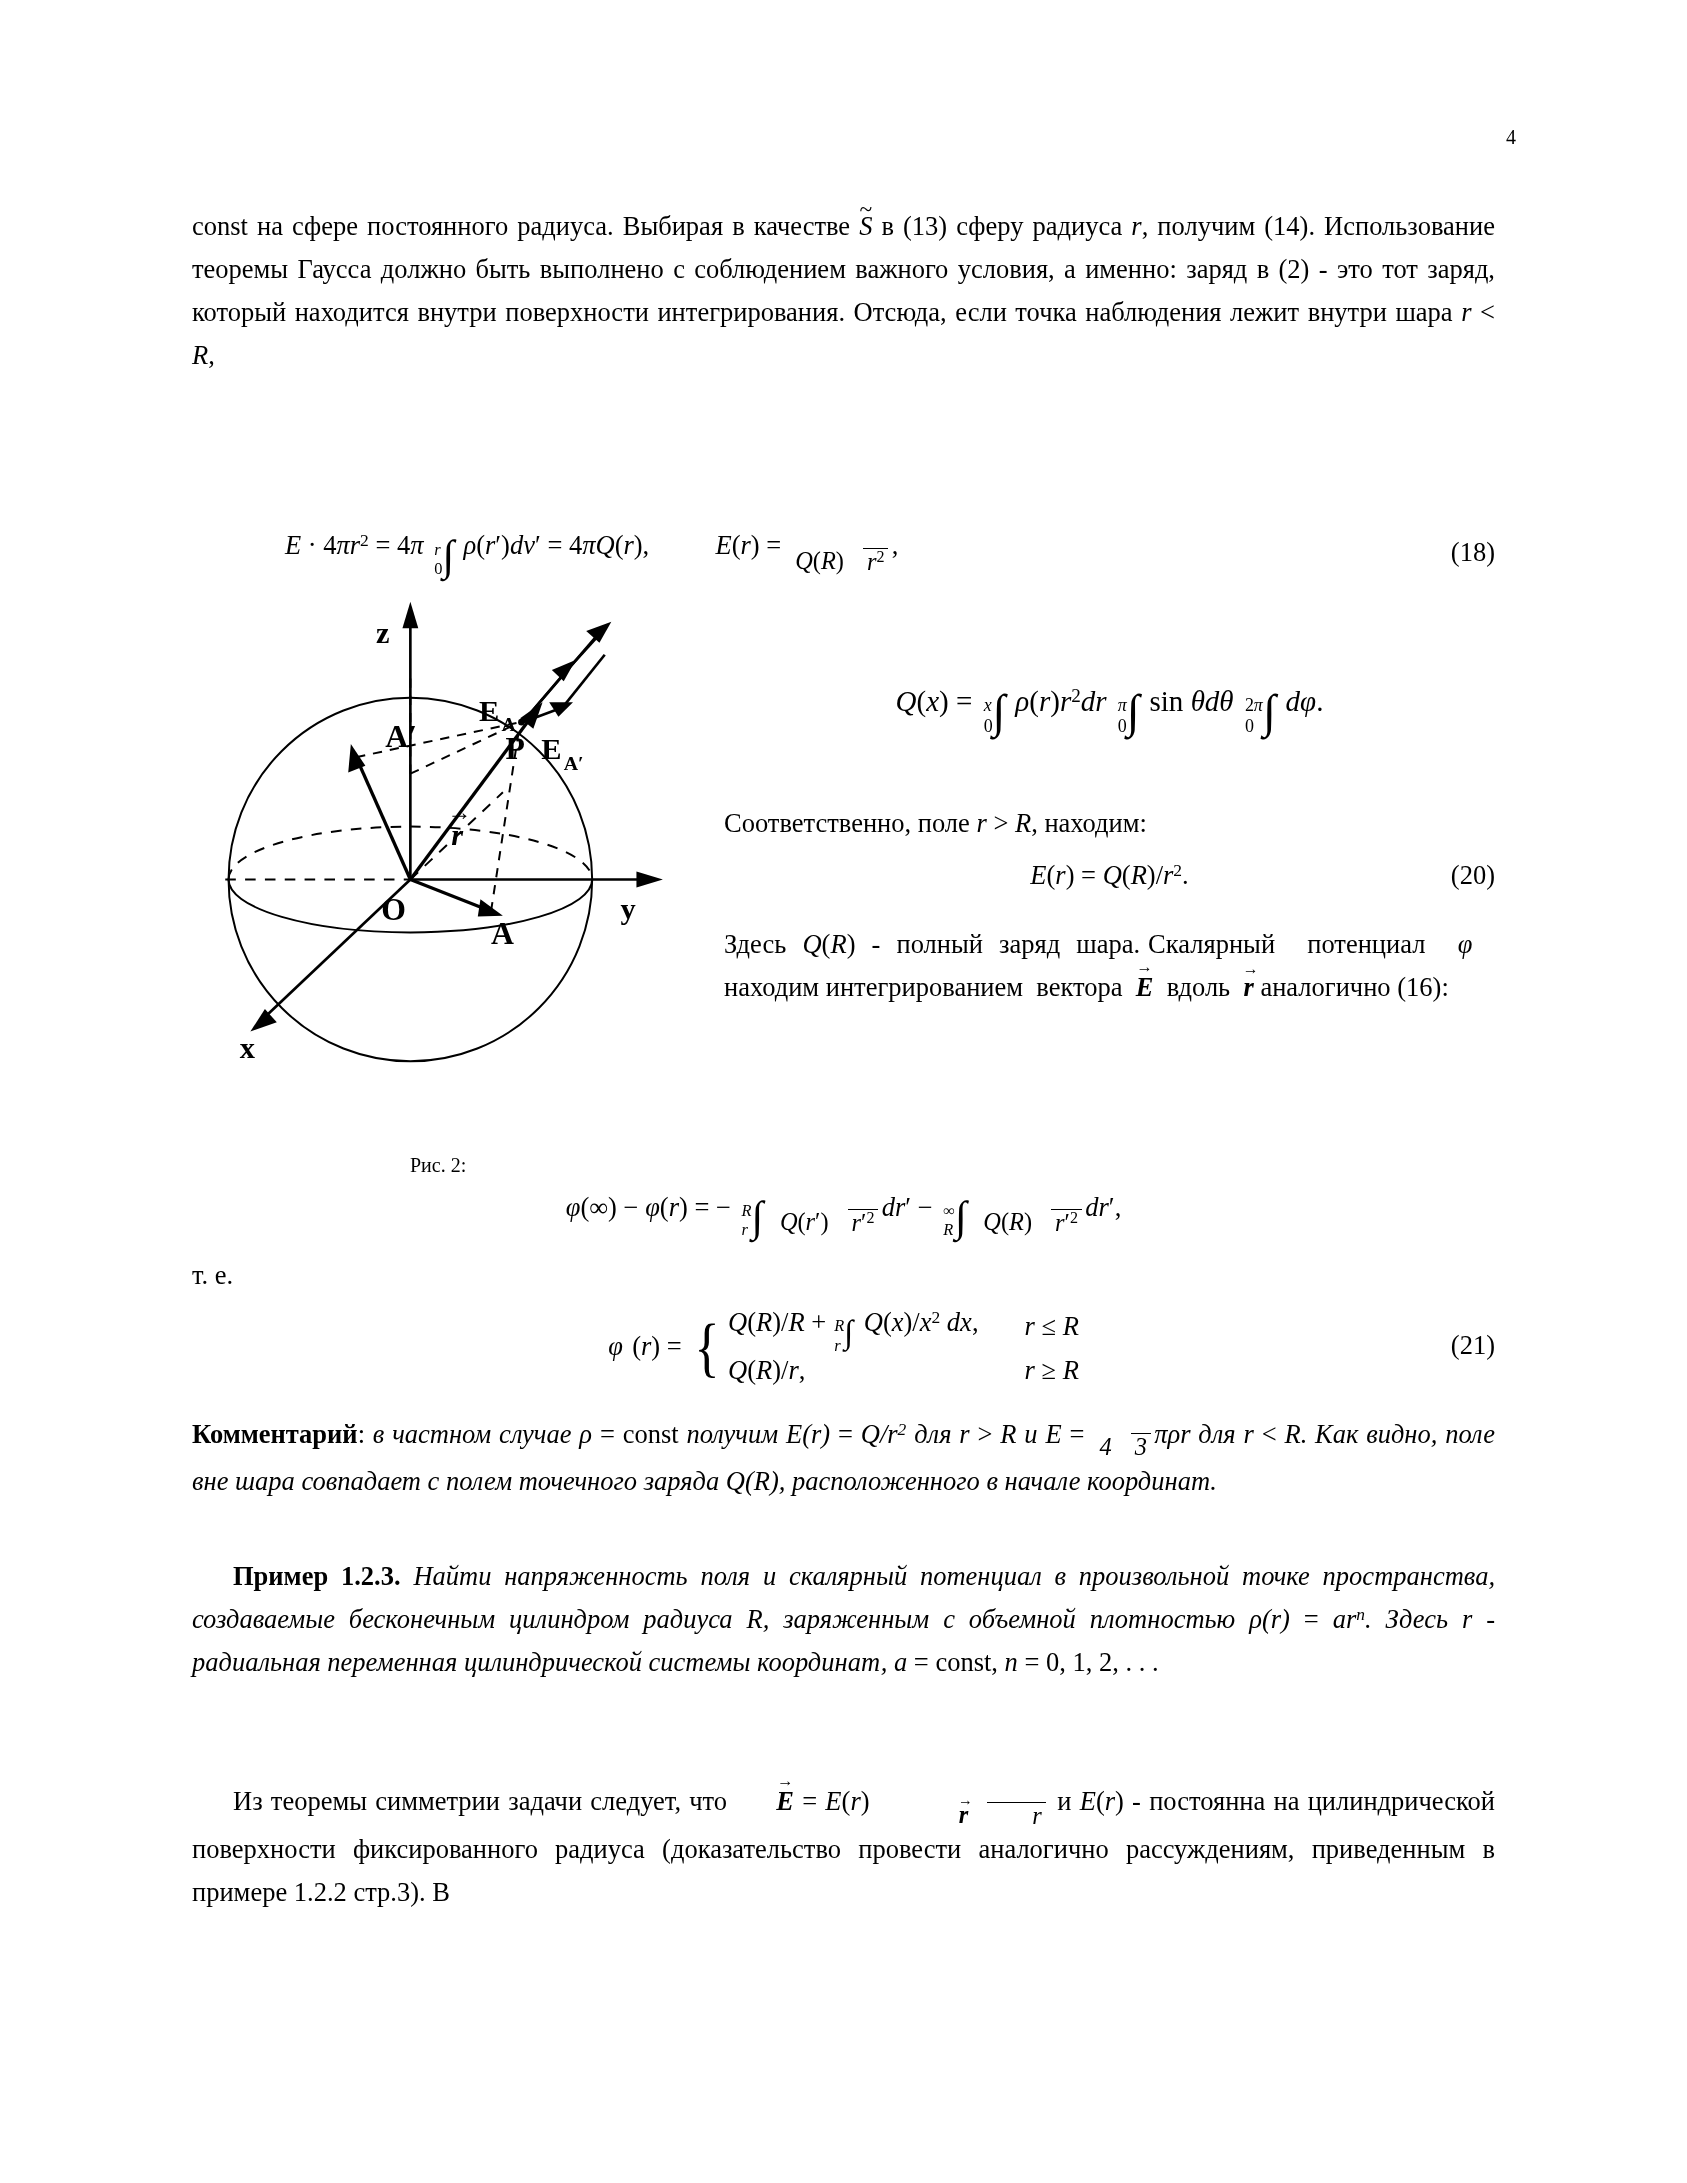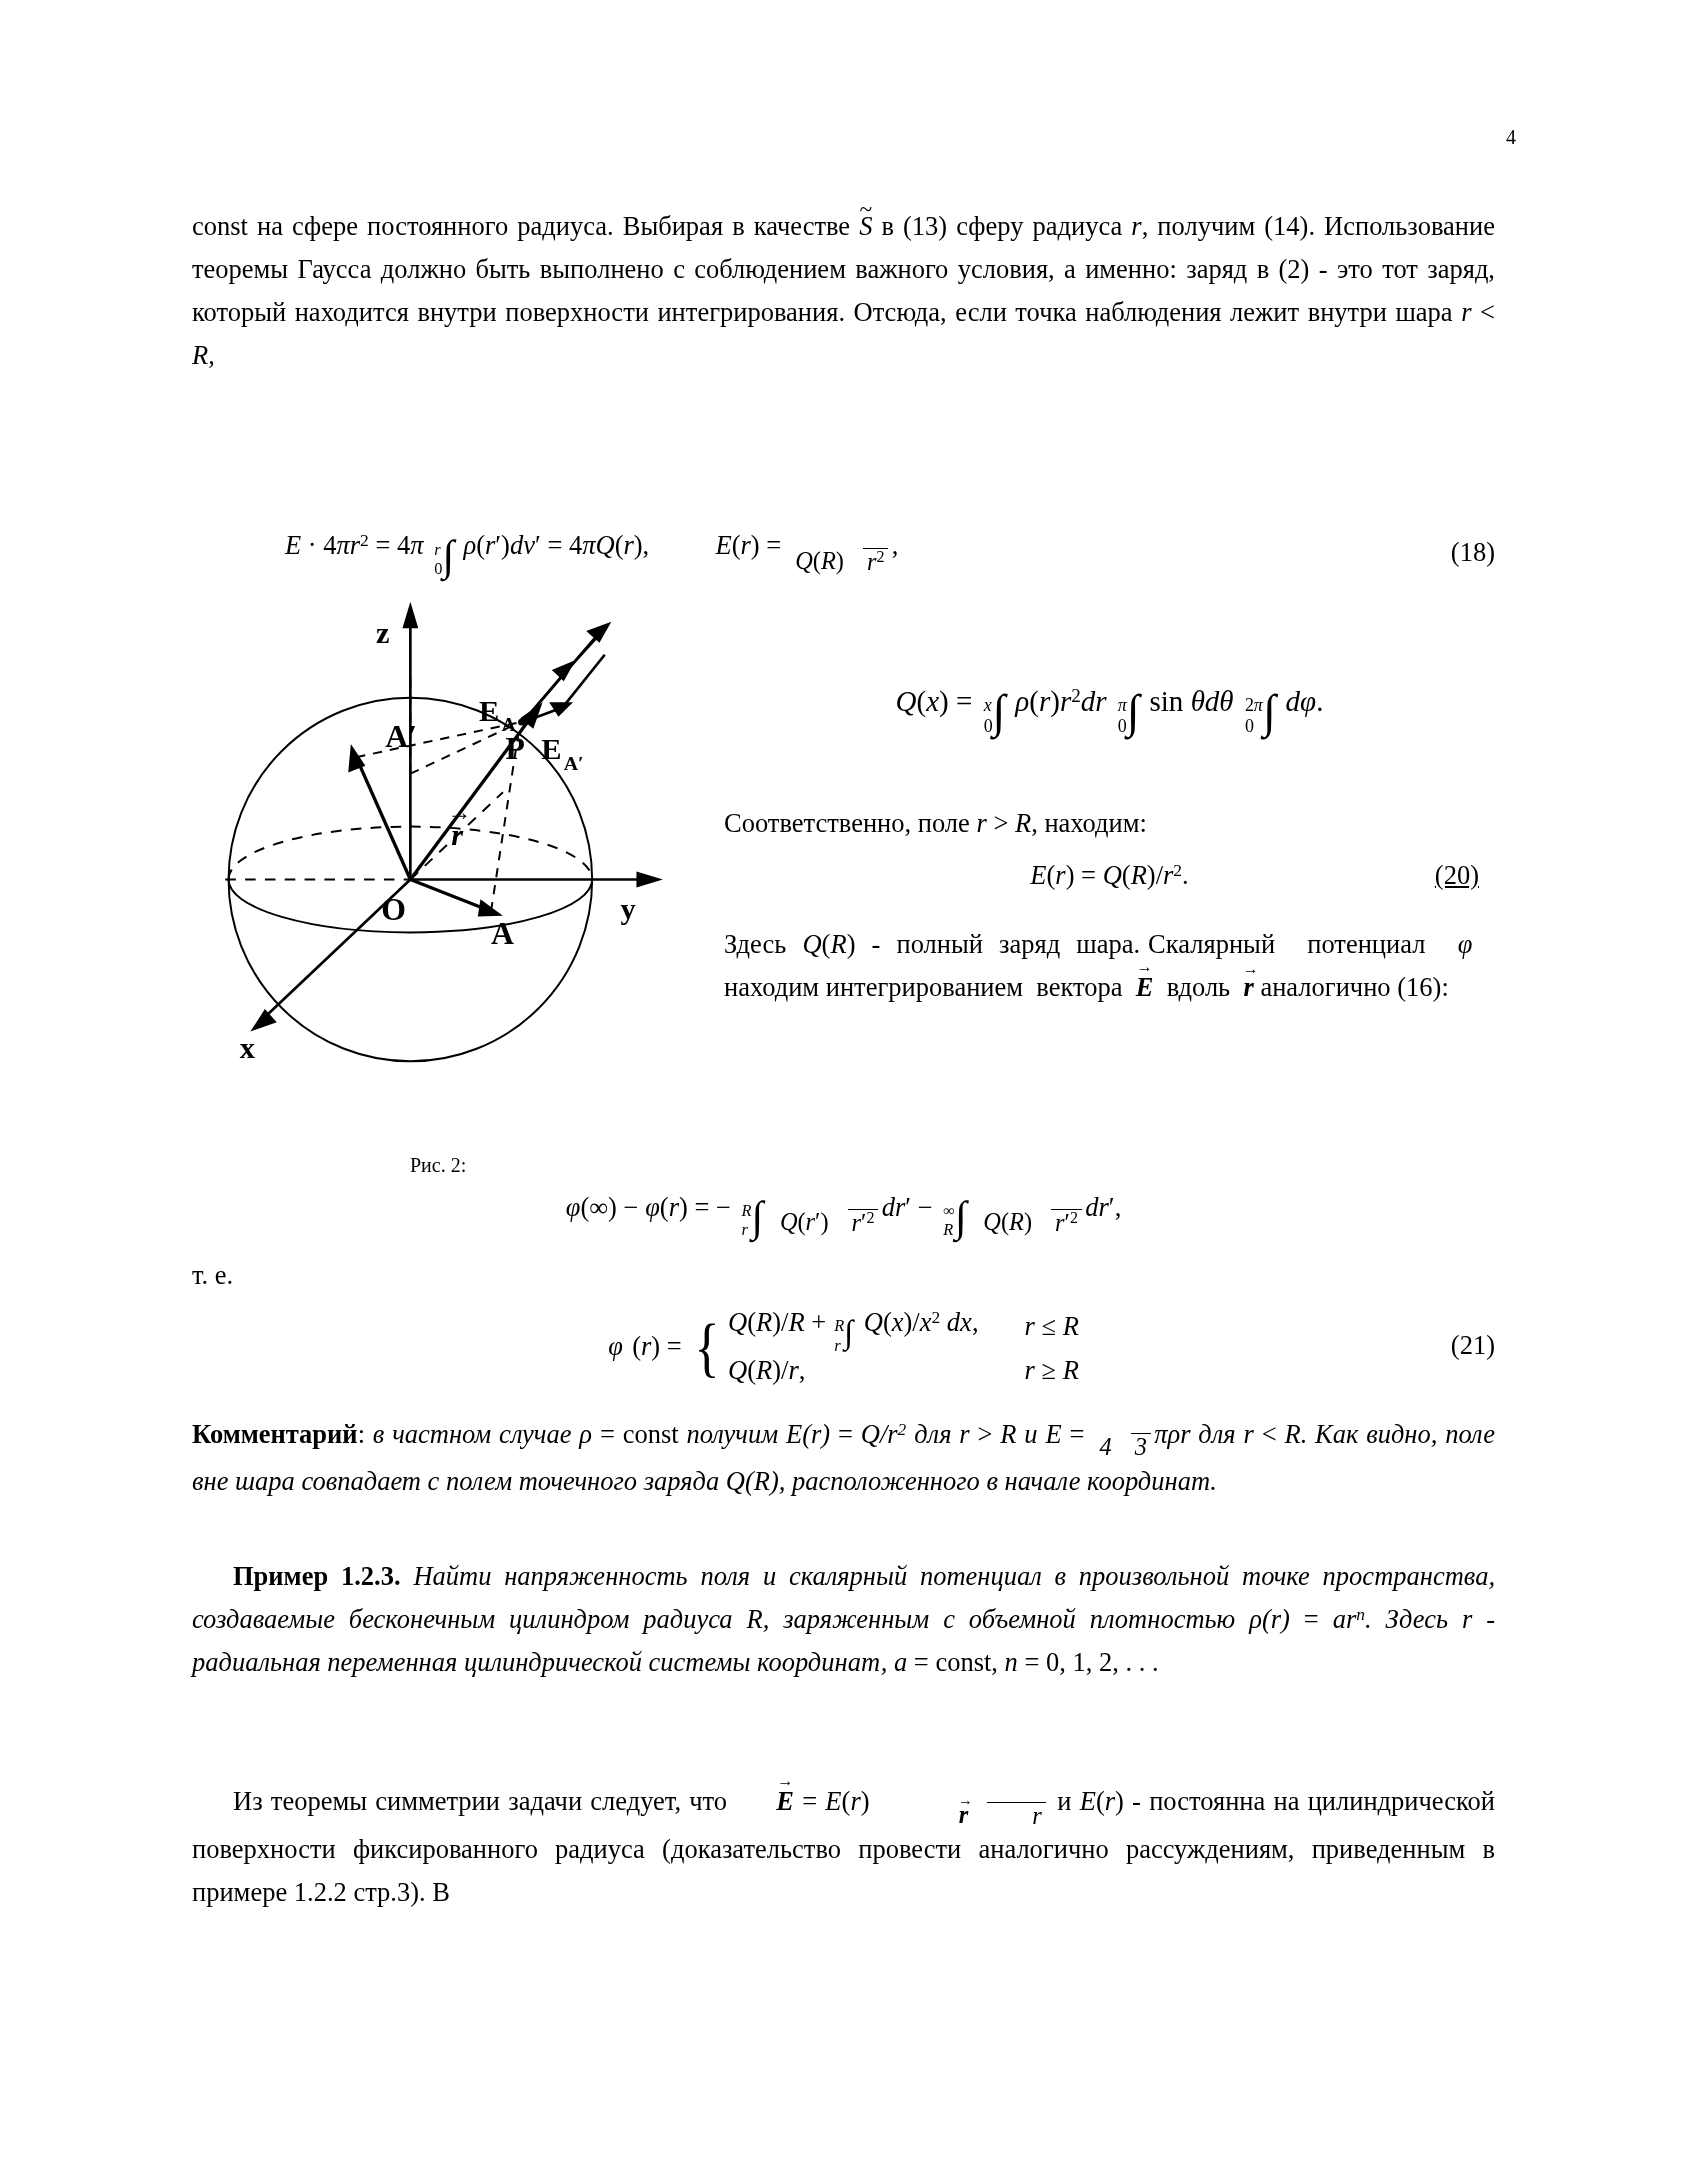--- a/index.html
+++ b/index.html
@@ -326,21 +326,21 @@
     </div>
   </div>
 
   <div class="float-text" style="top: 802px;">
     <span class="mr">Соответственно, поле </span><span class="mi">r</span><span class="mr"> &gt; </span><span class="mi">R</span><span class="mr">, находим:</span>
   </div>
 
   <div style="position:absolute; left:724px; top:860px; width:771px;">
     <div style="position:relative; font-size:26.5px; text-align:center;">
       <span class="nowrap"><span class="mi">E</span>(<span class="mi">r</span>) = <span class="mi">Q</span>(<span class="mi">R</span>)<span class="mr">/</span><span class="mi">r</span><sup class="s">2</sup>.</span>
-      <span style="position:absolute; right:16px;text-decoration:underline;">(20)</span>
+      <span style="position:absolute; right:0;">(20)</span>
     </div>
   </div>
 
   <div class="float-text" style="top: 923px;">
     <span class="mr">Здесь&nbsp; </span><span class="mi">Q</span>(<span class="mi">R</span>)<span class="mr">&nbsp; -&nbsp; полный&nbsp; заряд&nbsp; шара. Скалярный&nbsp;&nbsp;&nbsp; потенциал&nbsp;&nbsp;&nbsp; </span><span class="mi">φ</span><span class="mr">&nbsp;&nbsp;&nbsp; находим интегрированием&nbsp; вектора&nbsp; <span class="vecE">E</span>&nbsp; вдоль&nbsp; <span class="vecr">r</span> аналогично (16):</span>
   </div>
 
   <div class="eqrow" style="position:absolute; left:192px; top:1174px; height:79px;">
     <span class="nowrap">
       <span class="mi">φ</span>(∞) − <span class="mi">φ</span>(<span class="mi">r</span>) = −

